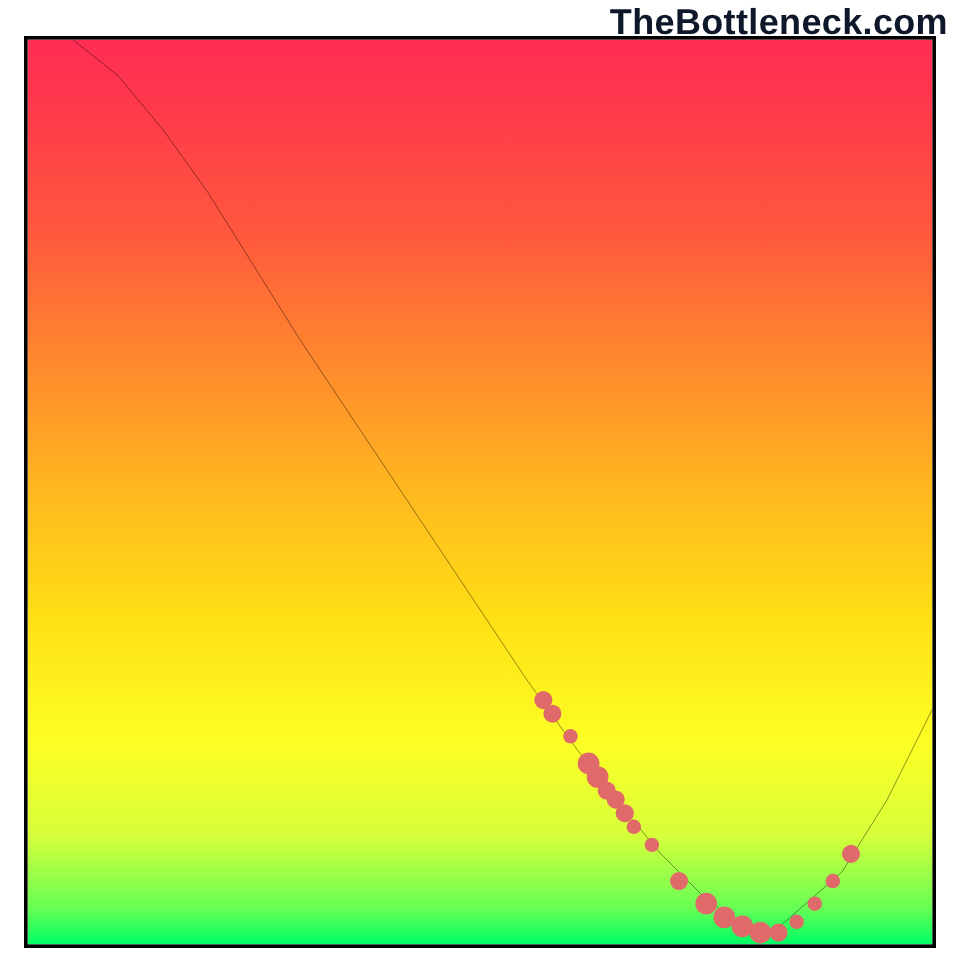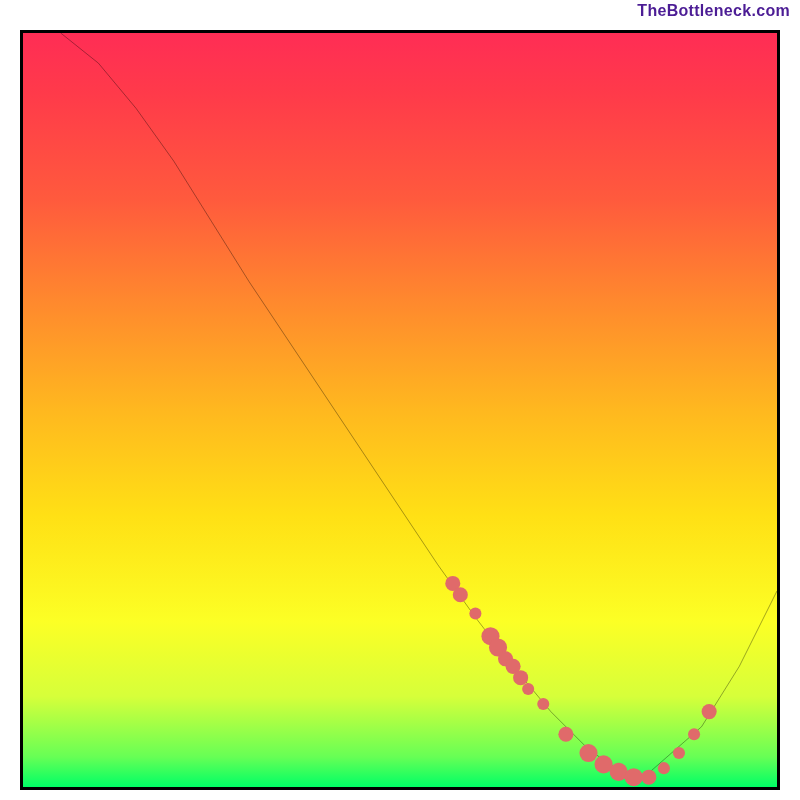--- a/index.html
+++ b/index.html
@@ -14,23 +14,23 @@
   .frame {
     position: relative;
     width: 800px;
     height: 800px;
     box-sizing: border-box;
   }
   .watermark {
     position: absolute;
     top: 2px;
     right: 10px;
-    font-size: 16px;
+    font-size: 30px;
     font-weight: 600;
-    color: #4c1d95;
+    color: #0f172a;
     letter-spacing: 0.3px;
     z-index: 5;
   }
   .plot-area {
     position: absolute;
     left: 20px;
     top: 30px;
     width: 760px;
     height: 760px;
     border: 3px solid #000;

